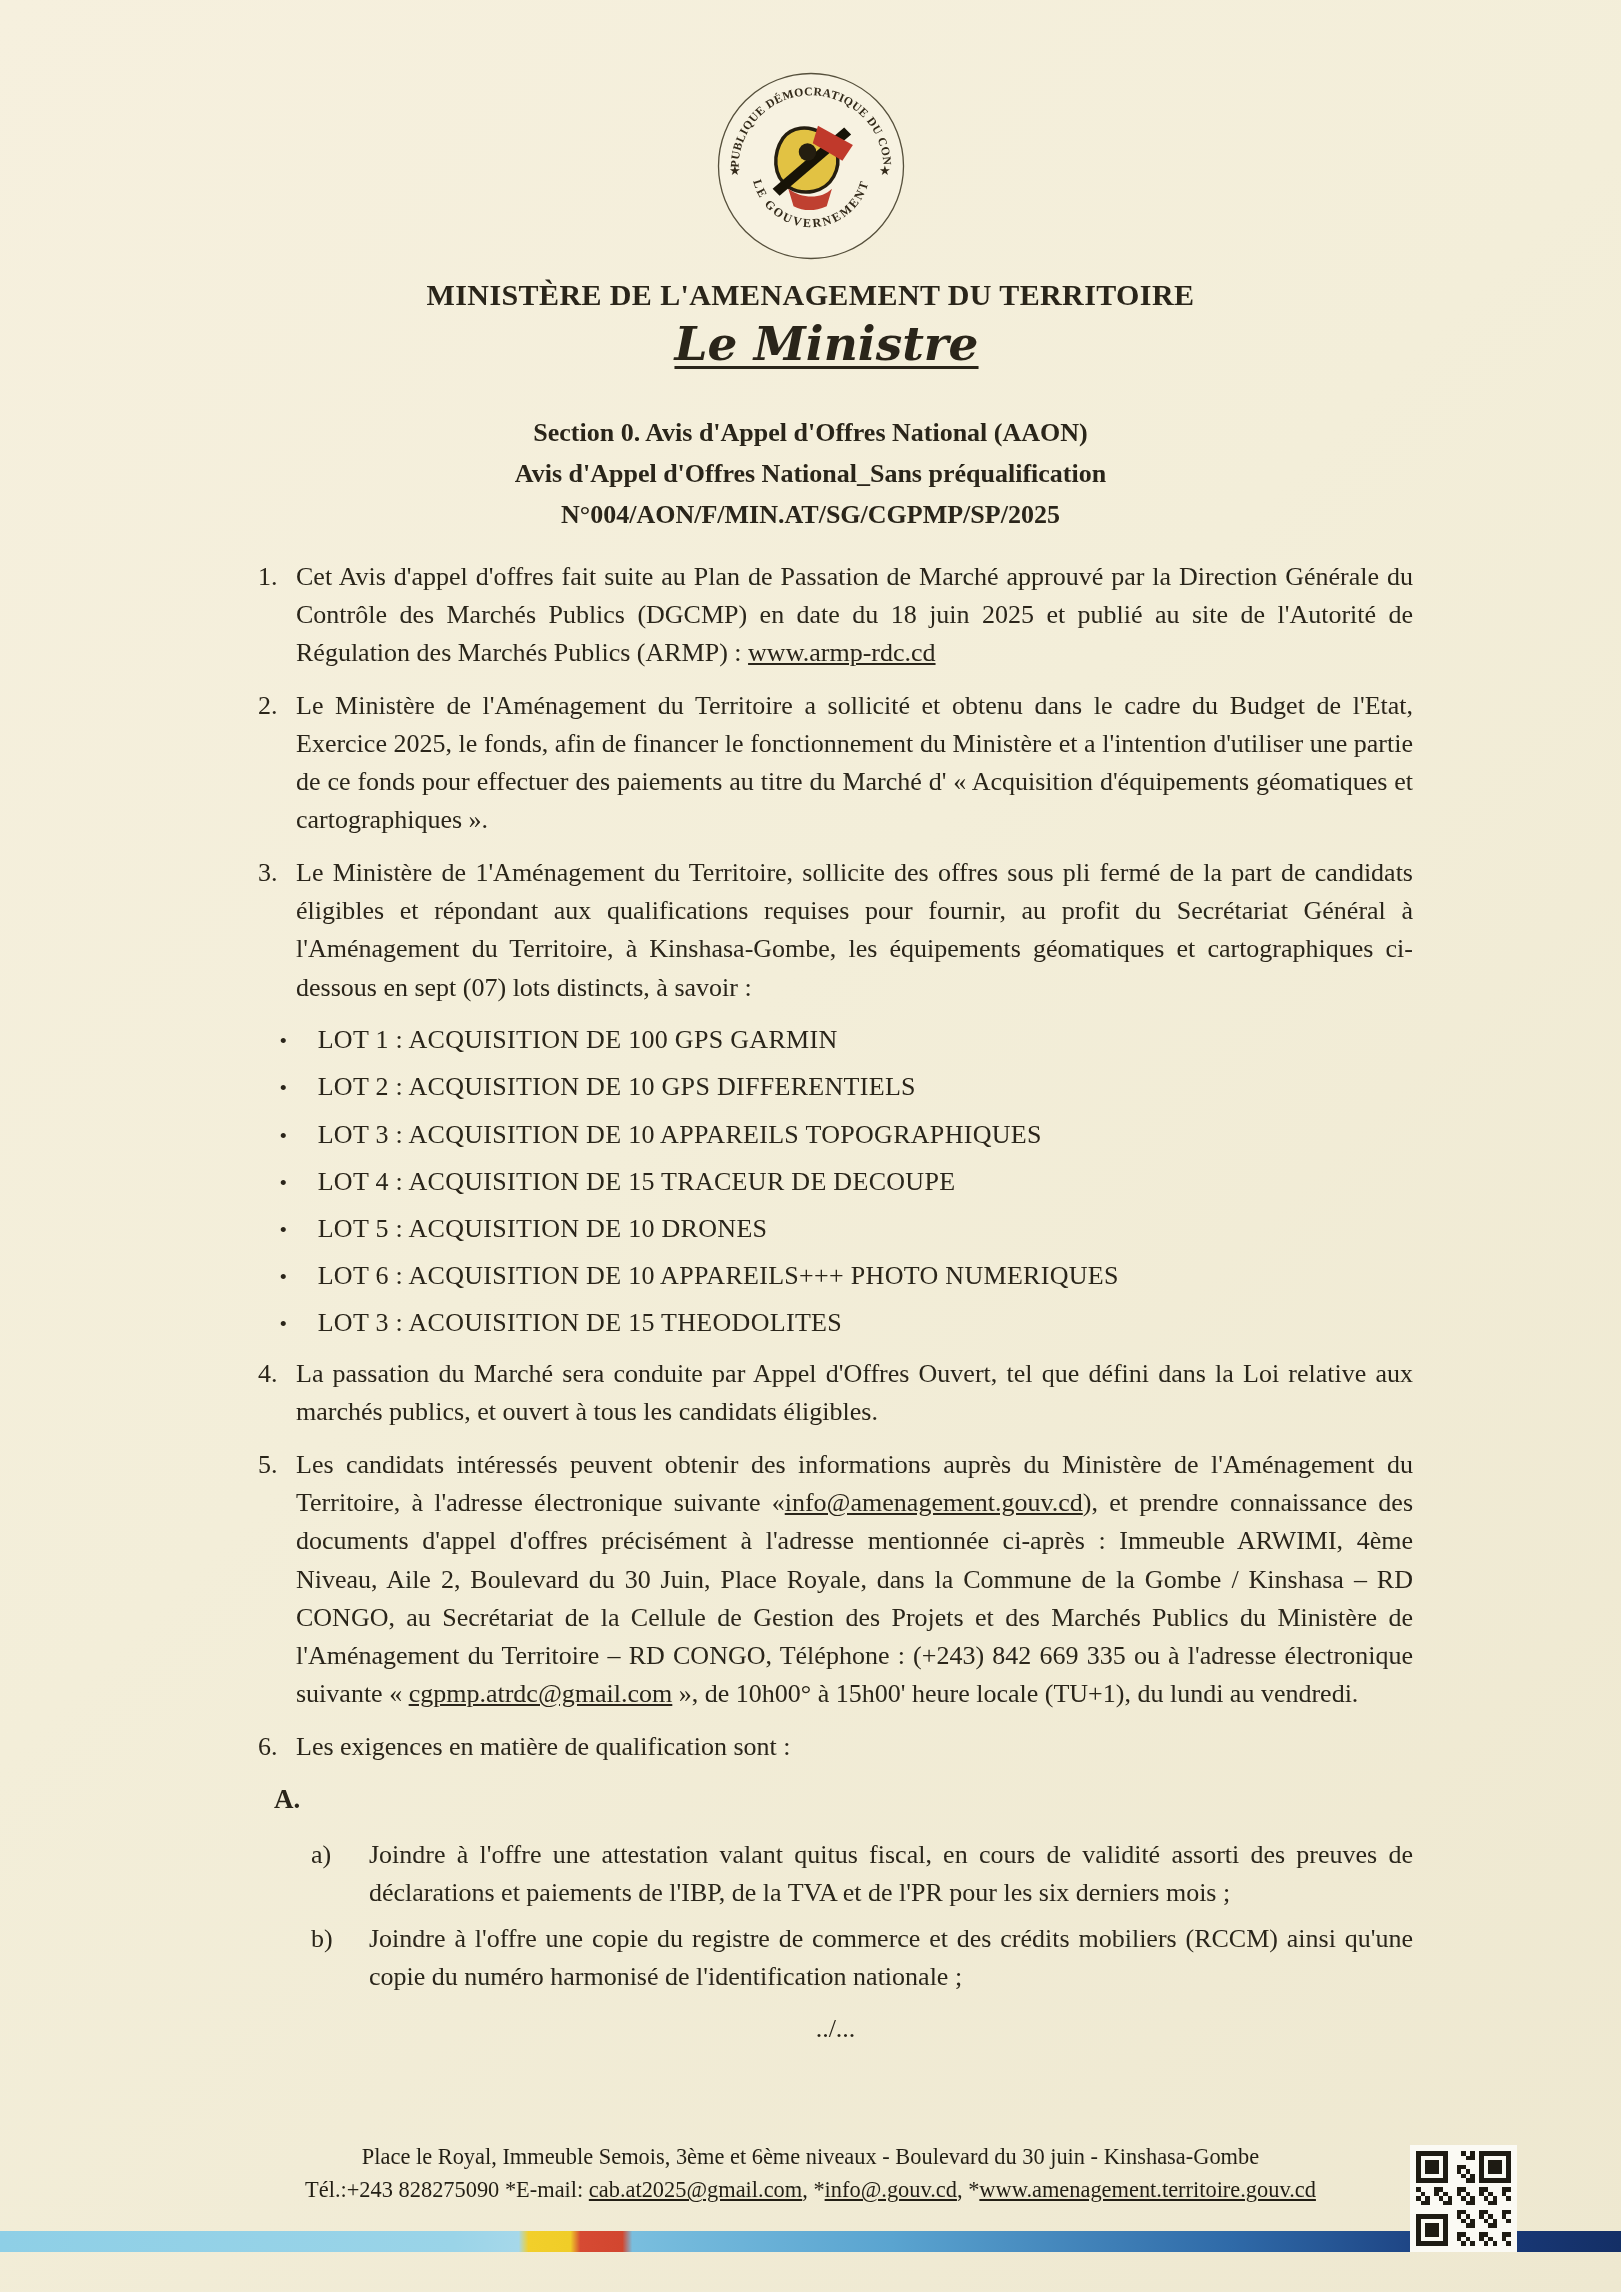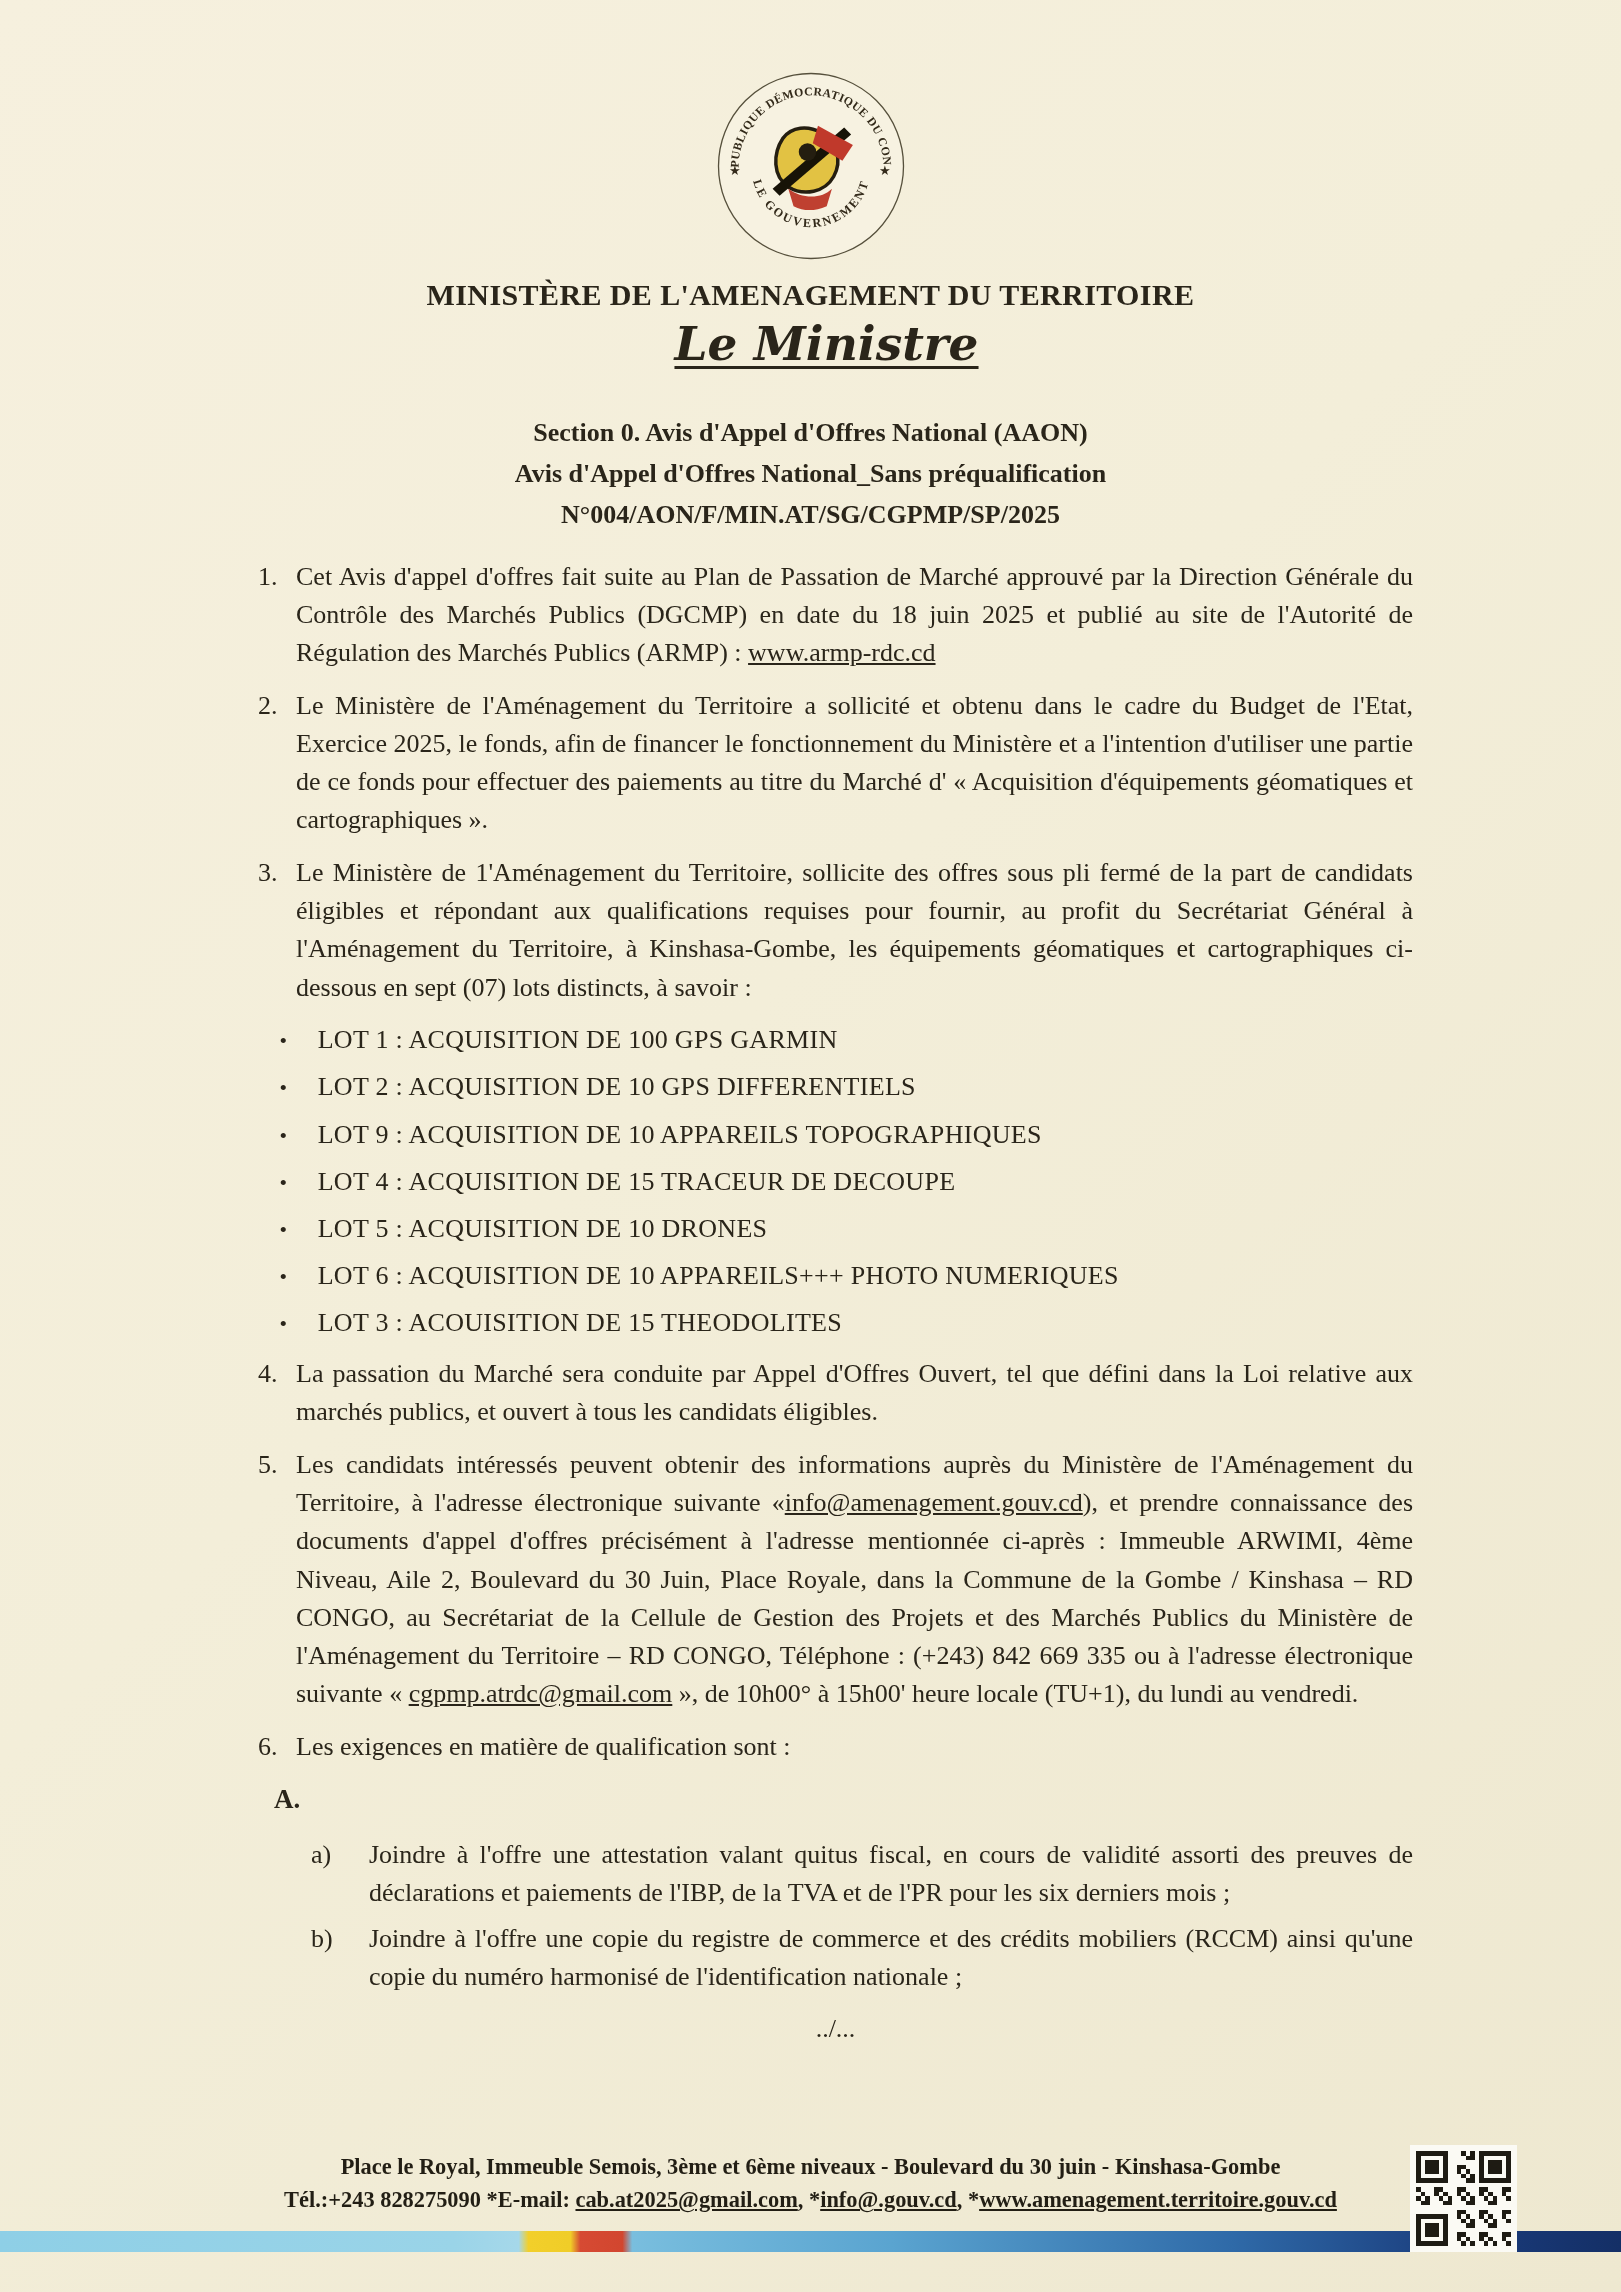--- a/index.html
+++ b/index.html
@@ -66,23 +66,23 @@
     display: flex; gap: 12.5px;
     margin: 12.5px 0 16px 16px;
     font-size: 27px; font-weight: bold;
   }
   .section-a-title { text-decoration: underline; text-underline-offset: 4.5px; text-decoration-thickness: 2.2px; }
   .sub-item { display: grid; grid-template-columns: 58px 1fr; padding-left: 53px; margin-bottom: 7.2px; }
   .continuation { text-align: center; margin-top: 14.3px; font-size: 26px; }
   
   .doc-footer {
     position: absolute;
-    left: 0; right: 0; bottom: 76px;
+    left: 0; right: 0; bottom: 86px;
     text-align: center;
-    font-weight: bold;
+    font-weight: normal;
     font-size: 22.4px;
     line-height: 1.5;
     color: #221e14;
   }
   .footer-link { text-decoration: underline; }
   .qr-box {
     position: absolute;
     right: 104px; bottom: 41px;
     width: 107px; height: 107px;
     background: #fbfaf4;
@@ -162,21 +162,21 @@
       <li class="lot">
           <span class="lot-bullet">•</span>
           <span class="lot-label">LOT 1 : ACQUISITION DE 100 GPS GARMIN</span>
         </li>
       <li class="lot">
           <span class="lot-bullet">•</span>
           <span class="lot-label">LOT 2 : ACQUISITION DE 10 GPS DIFFERENTIELS</span>
         </li>
       <li class="lot">
           <span class="lot-bullet">•</span>
-          <span class="lot-label">LOT 9 : ACQUISITION DE 10 APPAREILS TOPOGRAPHIQUES</span>
+          <span class="lot-label">LOT 3 : ACQUISITION DE 10 APPAREILS TOPOGRAPHIQUES</span>
         </li>
       <li class="lot">
           <span class="lot-bullet">•</span>
           <span class="lot-label">LOT 4 : ACQUISITION DE 15 TRACEUR DE DECOUPE</span>
         </li>
       <li class="lot">
           <span class="lot-bullet">•</span>
           <span class="lot-label">LOT 5 : ACQUISITION DE 10 DRONES</span>
         </li>
       <li class="lot">

